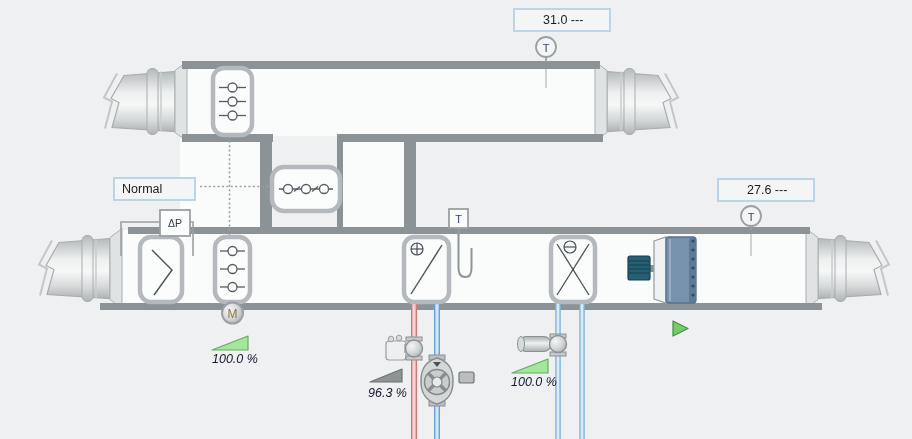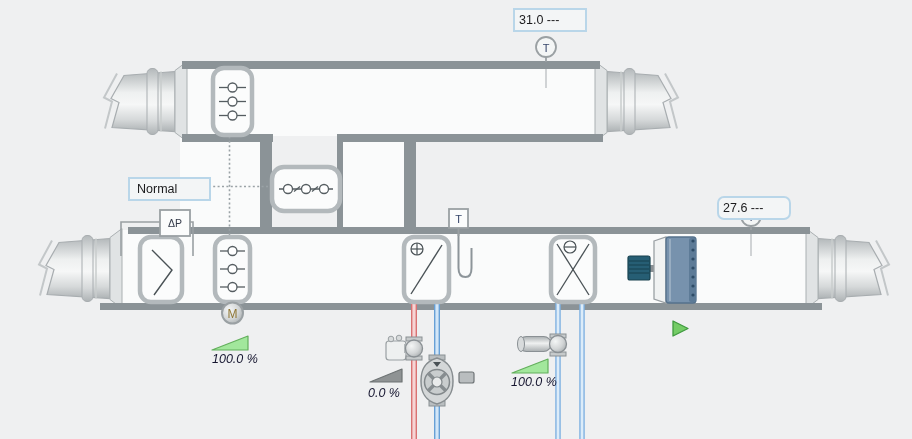--- a/index.html
+++ b/index.html
@@ -3,21 +3,21 @@
 <meta charset="utf-8">
 <style>
   html,body{margin:0;padding:0;}
   body{font-family:"Liberation Sans",sans-serif;}
   #stage{position:relative;width:912px;height:439px;background:#eff0f1;overflow:hidden;}
   #stage svg{position:absolute;left:0;top:0;}
   svg text{font-family:"Liberation Sans",sans-serif;}
   .value-box{
     position:absolute;height:20px;line-height:20px;
     background:#f3f5f6;border:2px solid #b9d6e9;
-    font-size:12.5px;color:#1b1b1d;padding-left:4px;
+    font-size:12.5px;color:#1b1b1d;padding-left:28px;
     white-space:nowrap;
   }
   .readout{
     position:absolute;font-size:12.5px;color:#15152f;white-space:nowrap;font-style:italic;
   }
 </style>
 </head>
 <body>
 
 <div id="stage">
@@ -245,23 +245,23 @@
   <g>
     <line x1="751" y1="234" x2="751" y2="256" stroke="#c2c6c8" stroke-width="1.5"></line>
     <line x1="751" y1="225" x2="751" y2="230" stroke="#9aa0a3" stroke-width="1.8"></line>
     <circle cx="751" cy="216" r="10" fill="#f4f6f6" stroke="#9aa0a3" stroke-width="1.8"></circle>
     <text x="751" y="220.5" text-anchor="middle" font-size="11" fill="#37476b">T</text>
   </g>
 </svg>
 
 <div class="value-box" style="left:513px;top:8px;width:66px;">31.0 ---</div>
 
-<div class="value-box" style="left:717px;top:196px;width:66px;border-radius:7px;">27.6 ---</div>
-
-<div class="value-box" style="left:128px;top:177px;width:72px;padding-left:7px;">Normal</div>
+<div class="value-box" style="left:717px;top:178px;width:66px;">27.6 ---</div>
+
+<div class="value-box" style="left:113px;top:177px;width:72px;padding-left:7px;">Normal</div>
 
 <div class="readout" style="left:212px;top:352px;">100.0 %</div>
 
-<div class="readout" style="left:368px;top:386px;">0.0 %</div>
+<div class="readout" style="left:368px;top:386px;">96.3 %</div>
 
 <div class="readout" style="left:511px;top:375px;">100.0 %</div>
 
 </div>
 
 </body></html>

